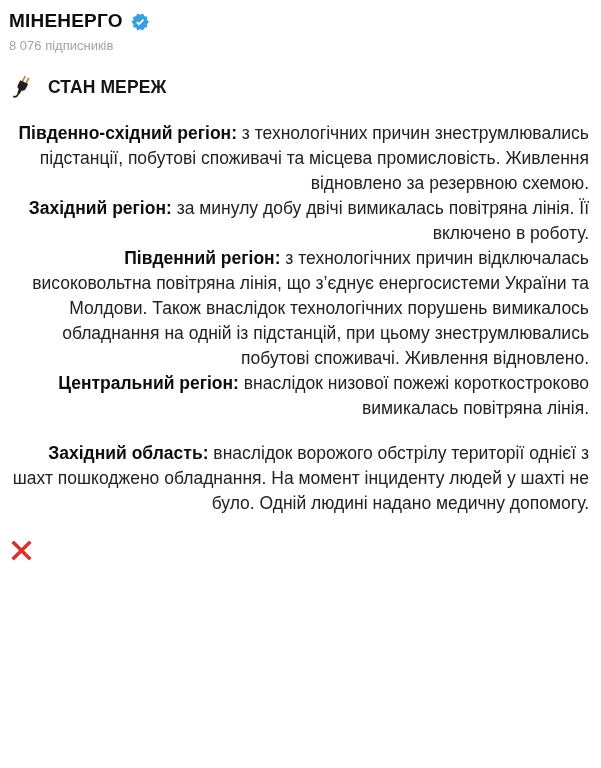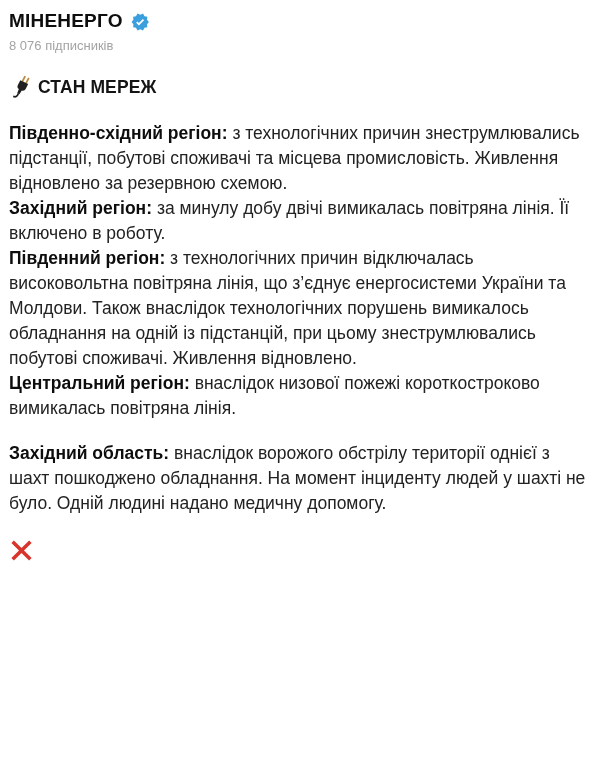--- a/index.html
+++ b/index.html
@@ -31,37 +31,38 @@
 
   .subscribers {
     margin-top: 6px;
     font-size: 13px;
     color: #a3a3a3;
   }
 
   .section-header {
     display: flex;
     align-items: center;
-    gap: 4px;
+    gap: 14px;
     margin-top: 21px;
     height: 27px;
     font-size: 17.5px;
     font-weight: 700;
     color: #141414;
     letter-spacing: 0.1px;
   }
   .emoji-icon { display: inline-flex; width: 25px; height: 25px; flex: 0 0 auto; }
   .emoji-icon svg { width: 100%; height: 100%; }
 
   .body-text {
     margin-top: 20px;
     font-size: 17.5px;
     line-height: 25px;
     color: #222222;
     max-width: 580px;
+    text-align: right;
   }
   .body-text strong { color: #0d0d0d; font-weight: 700; }
 </style>
 </head>
 <body>
 
 <div class="post">
 
   <div class="channel-row">
     <span class="channel-name">МІНЕНЕРГО</span>

